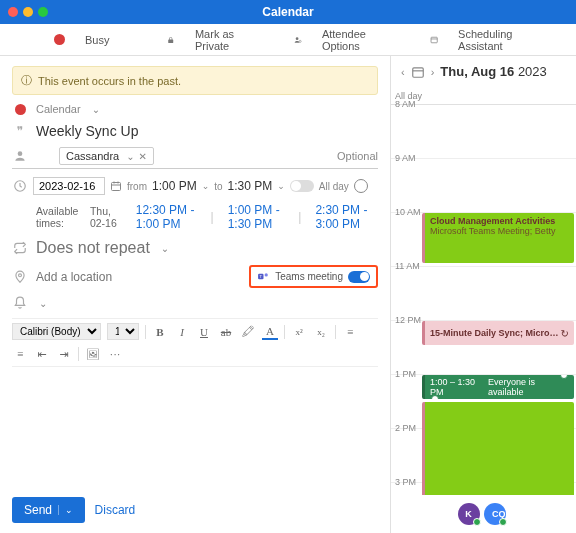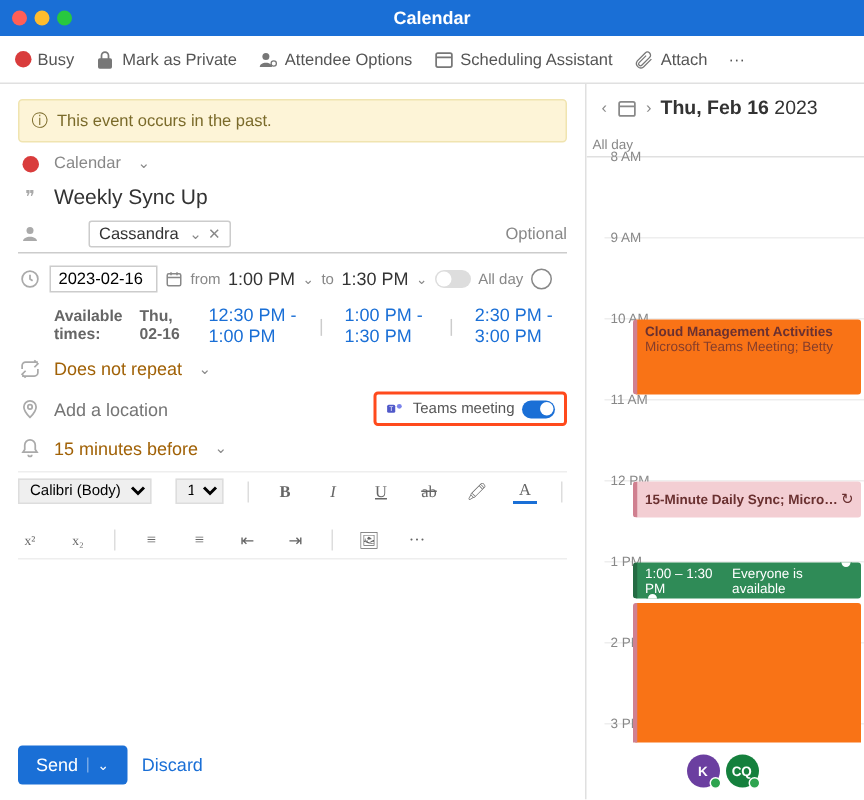--- a/index.html
+++ b/index.html
@@ -3,21 +3,21 @@
 <meta charset="utf-8">
 <style>
 * { box-sizing: border-box; margin: 0; padding: 0; }
 body { font-family: -apple-system, "Segoe UI", sans-serif; font-size: 12px; color: #333; background: #fff; width: 576px; height: 533px; overflow: hidden; }
 .titlebar { height: 24px; background: #1a6fd6; color: #fff; display: flex; align-items: center; position: relative; }
 .traffic { display: flex; gap: 5px; margin-left: 8px; }
 .tl { width: 10px; height: 10px; border-radius: 50%; }
 .tl.red { background: #ff5f57; } .tl.yellow { background: #febc2e; } .tl.green { background: #28c840; }
 .titlebar-title { position: absolute; left: 50%; transform: translateX(-50%); font-size: 12px; font-weight: 600; }
 .toolbar { height: 32px; border-bottom: 1px solid #e0e0e0; display: flex; align-items: center; padding: 0 10px; gap: 14px; font-size: 11px; color: #555; }
-.tb-item { display: flex; align-items: center; gap: 4px; cursor: pointer; }
+.tb-item { display: flex; align-items: center; gap: 20px; cursor: pointer; margin-left: 44px; }
 .tb-ico { width: 14px; height: 14px; display: inline-block; fill: #777; }
 .busy-dot { width: 11px; height: 11px; border-radius: 50%; background: #d93c3c; }
 .container { display: flex; height: calc(533px - 56px); }
 .left { width: 390px; padding: 10px 12px; display: flex; flex-direction: column; gap: 8px; }
 .right { flex: 1; border-left: 1px solid #e0e0e0; display: flex; flex-direction: column; }
 .warning { background: #fdf4d7; border: 1px solid #f0e4b0; padding: 6px 8px; border-radius: 3px; font-size: 11px; color: #7a6a2a; display: flex; align-items: center; gap: 6px; }
 .row { display: flex; align-items: center; gap: 8px; }
 .ico-col { width: 16px; display: flex; justify-content: center; color: #888; }
 .cal-dot { width: 11px; height: 11px; border-radius: 50%; background: #d93c3c; }
 .title-input { font-size: 14px; font-weight: 500; border: none; outline: none; flex: 1; color: #333; }
@@ -26,59 +26,59 @@
 .chip .x { cursor: pointer; color: #888; font-size: 10px; }
 .optional { color: #888; font-size: 11px; margin-left: auto; }
 .invitee-row { border-bottom: 1px solid #ccc; padding-bottom: 3px; }
 .date-row { flex-wrap: wrap; gap: 5px; }
 .date-input { border: 1px solid #ccc; padding: 2px 5px; font-size: 11px; }
 .from-to { color: #888; font-size: 10px; }
 .time-chev { color: #888; font-size: 9px; }
 .allday-toggle { width: 24px; height: 12px; background: #ddd; border-radius: 6px; position: relative; }
 .allday-toggle::after { content: ''; width: 10px; height: 10px; background: #fff; border-radius: 50%; position: absolute; top: 1px; left: 1px; }
 .globe { width: 14px; height: 14px; border: 1px solid #888; border-radius: 50%; display: inline-block; }
-.avail { font-size: 10.5px; color: #666; font-weight: bold; }
+.avail { font-size: 10.5px; color: #666; }
 .slot { color: #1a6fd6; margin-left: 6px; }
 .slot-divider { color: #ccc; }
-.repeat, .reminder { color: #a16207; font-size: 12px; }
+.repeat, .reminder { color: #737373; font-size: 16px; }
 .chev { color: #888; font-size: 10px; margin-left: 3px; }
 .loc-input { border: none; outline: none; color: #404040; font-size: 12px; flex: 1; }
 .teams-box { border: 2px solid #ff4a1c; border-radius: 3px; padding: 3px 6px; display: flex; align-items: center; gap: 5px; font-size: 10px; color: #555; margin-left: 48px; }
 .teams-ico { width: 13px; height: 13px; display: inline-block; }
 .toggle-on { width: 22px; height: 12px; background: #1a6fd6; border-radius: 6px; position: relative; }
 .toggle-on::after { content: ''; width: 9px; height: 9px; background: #fff; border-radius: 50%; position: absolute; top: 1.5px; right: 1.5px; }
-.fmt-toolbar { display: flex; align-items: center; gap: 16px; border-top: 1px solid #eee; border-bottom: 1px solid #eee; padding: 4px 0; font-size: 11px; color: #666; flex-wrap: wrap; }
+.fmt-toolbar { display: flex; align-items: center; gap: 6px; border-top: 1px solid #eee; border-bottom: 1px solid #eee; padding: 4px 0; font-size: 11px; color: #666; flex-wrap: wrap; }
 .fmt-sel { border: 1px solid #ddd; padding: 1px 3px; font-size: 10px; }
 .fmt-btn { width: 16px; height: 16px; display: flex; align-items: center; justify-content: center; cursor: pointer; color: #666; font-family: serif; }
 .fmt-div { width: 1px; height: 14px; background: #ddd; }
 .footer { margin-top: auto; display: flex; gap: 10px; padding-top: 10px; }
 .send-btn { background: #1a6fd6; color: #fff; border: none; padding: 6px 12px; border-radius: 3px; font-size: 12px; display: flex; align-items: center; gap: 6px; cursor: pointer; }
 .send-chev { border-left: 1px solid rgba(255,255,255,.4); padding-left: 6px; font-size: 9px; }
 .discard-btn { background: none; border: none; color: #1a6fd6; font-size: 12px; cursor: pointer; }
 .date-nav { display: flex; align-items: center; gap: 6px; padding: 8px 10px; font-size: 12px; }
 .nav-arrow { color: #888; cursor: pointer; font-size: 11px; }
 .nav-cal-ico { width: 14px; height: 14px; fill: #888; }
 .date-head { font-size: 13px; }
 .date-head b { font-weight: 600; }
 .day-grid { position: relative; flex: 1; overflow: hidden; }
 .allday-row { height: 18px; border-bottom: 1px solid #e0e0e0; font-size: 9px; color: #888; padding-left: 4px; display: flex; align-items: center; }
 .hours { position: relative; height: calc(100% - 18px); }
-.hour-row { height: 54px; border-bottom: 1px solid #eee; position: relative; margin-left: 12px; }
+.hour-row { height: 54px; border-bottom: 1px solid #eee; position: relative; }
 .hour-label { position: absolute; left: 4px; top: -6px; font-size: 9px; color: #888; }
 .event-block { position: absolute; left: 31px; right: 2px; border-radius: 2px; padding: 3px 5px; font-size: 9px; overflow: hidden; }
-.ev-pink { background: #f97316; color: #6a3030; border-left: 3px solid #d08090; }
+.ev-pink { background: #84cc16; color: #6a3030; border-left: 3px solid #d08090; }
 .ev-title { font-weight: 600; white-space: nowrap; overflow: hidden; text-overflow: ellipsis; }
 .ev-sub { opacity: .8; white-space: nowrap; overflow: hidden; text-overflow: ellipsis; }
 .ev-pink2 { background: #f3ced3; color: #6a3030; border-left: 3px solid #d08090; height: 24px; display: flex; align-items: center; justify-content: space-between; }
 .repeat-ico { font-size: 10px; }
 .ev-green { background: #2f8b57; color: #fff; height: 24px; display: flex; align-items: center; justify-content: space-between; border-left: 3px solid #246b43; }
 .handle { width: 8px; height: 8px; border-radius: 50%; background: #fff; border: 1px solid #2f8b57; position: absolute; }
 .avatars { display: flex; justify-content: center; gap: -4px; padding: 8px 0; }
 .avatar { width: 22px; height: 22px; border-radius: 50%; display: flex; align-items: center; justify-content: center; color: #fff; font-size: 9px; font-weight: 600; position: relative; margin-right: 4px; }
-.av-purple { background: #6b3fa0; } .av-teal { background: #15803d; }
+.av-purple { background: #6b3fa0; } .av-teal { background: #3b82f6; justify-content: flex-end; }
 .presence { position: absolute; right: -1px; bottom: -1px; width: 8px; height: 8px; border-radius: 50%; background: #2ea44f; border: 1.5px solid #fff; }
 svg { display: block; }
 </style>
 </head>
 <body>
 
 <div class="titlebar">
   <div class="traffic">
     <div class="tl red"></div>
     <div class="tl yellow"></div>
@@ -223,21 +223,20 @@
         <span class="toggle-on"></span>
       </span>
     </div>
 
     <div class="row">
       <div class="ico-col">
         <svg width="14" height="14" viewBox="0 0 24 24" fill="none" stroke="#aaa" stroke-width="2">
             <path d="M6 8a6 6 0 1 1 12 0v5l2 3H4l2-3V8zM10 19a2 2 0 0 0 4 0"></path>
           </svg>
       </div>
-      <span class="reminder">15 minutes before</span>
       <span class="chev">⌄</span>
     </div>
 
     <div class="fmt-toolbar">
       <select class="fmt-sel"><option>Calibri (Body)</option></select>
       <select class="fmt-sel" style="width:32px"><option>11</option></select>
       <div class="fmt-div"></div>
       <span class="fmt-btn" style="font-weight:bold">B</span>
       <span class="fmt-btn" style="font-style:italic">I</span>
       <span class="fmt-btn" style="text-decoration:underline">U</span>
@@ -267,21 +266,21 @@
   </div>
 
   <div class="right">
     <div class="date-nav">
       <span class="nav-arrow">‹</span>
       <svg class="nav-cal-ico" viewBox="0 0 24 24">
           <rect x="3" y="5" width="18" height="16" rx="2" fill="none" stroke="#888" stroke-width="2"></rect>
           <path d="M3 10h18" stroke="#888" stroke-width="2"></path>
         </svg>
       <span class="nav-arrow">›</span>
-      <span class="date-head"><b>Thu, Feb 16</b> <span>2023</span></span>
+      <span class="date-head"><b>Thu, Aug 16</b> <span>2023</span></span>
     </div>
 
     <div class="day-grid">
       <div class="allday-row">All day</div>
       <div class="hours">
         <div id="hour-container">
             <div class="hour-row">
               <span class="hour-label">8 AM</span>
             </div>
             <div class="hour-row">

